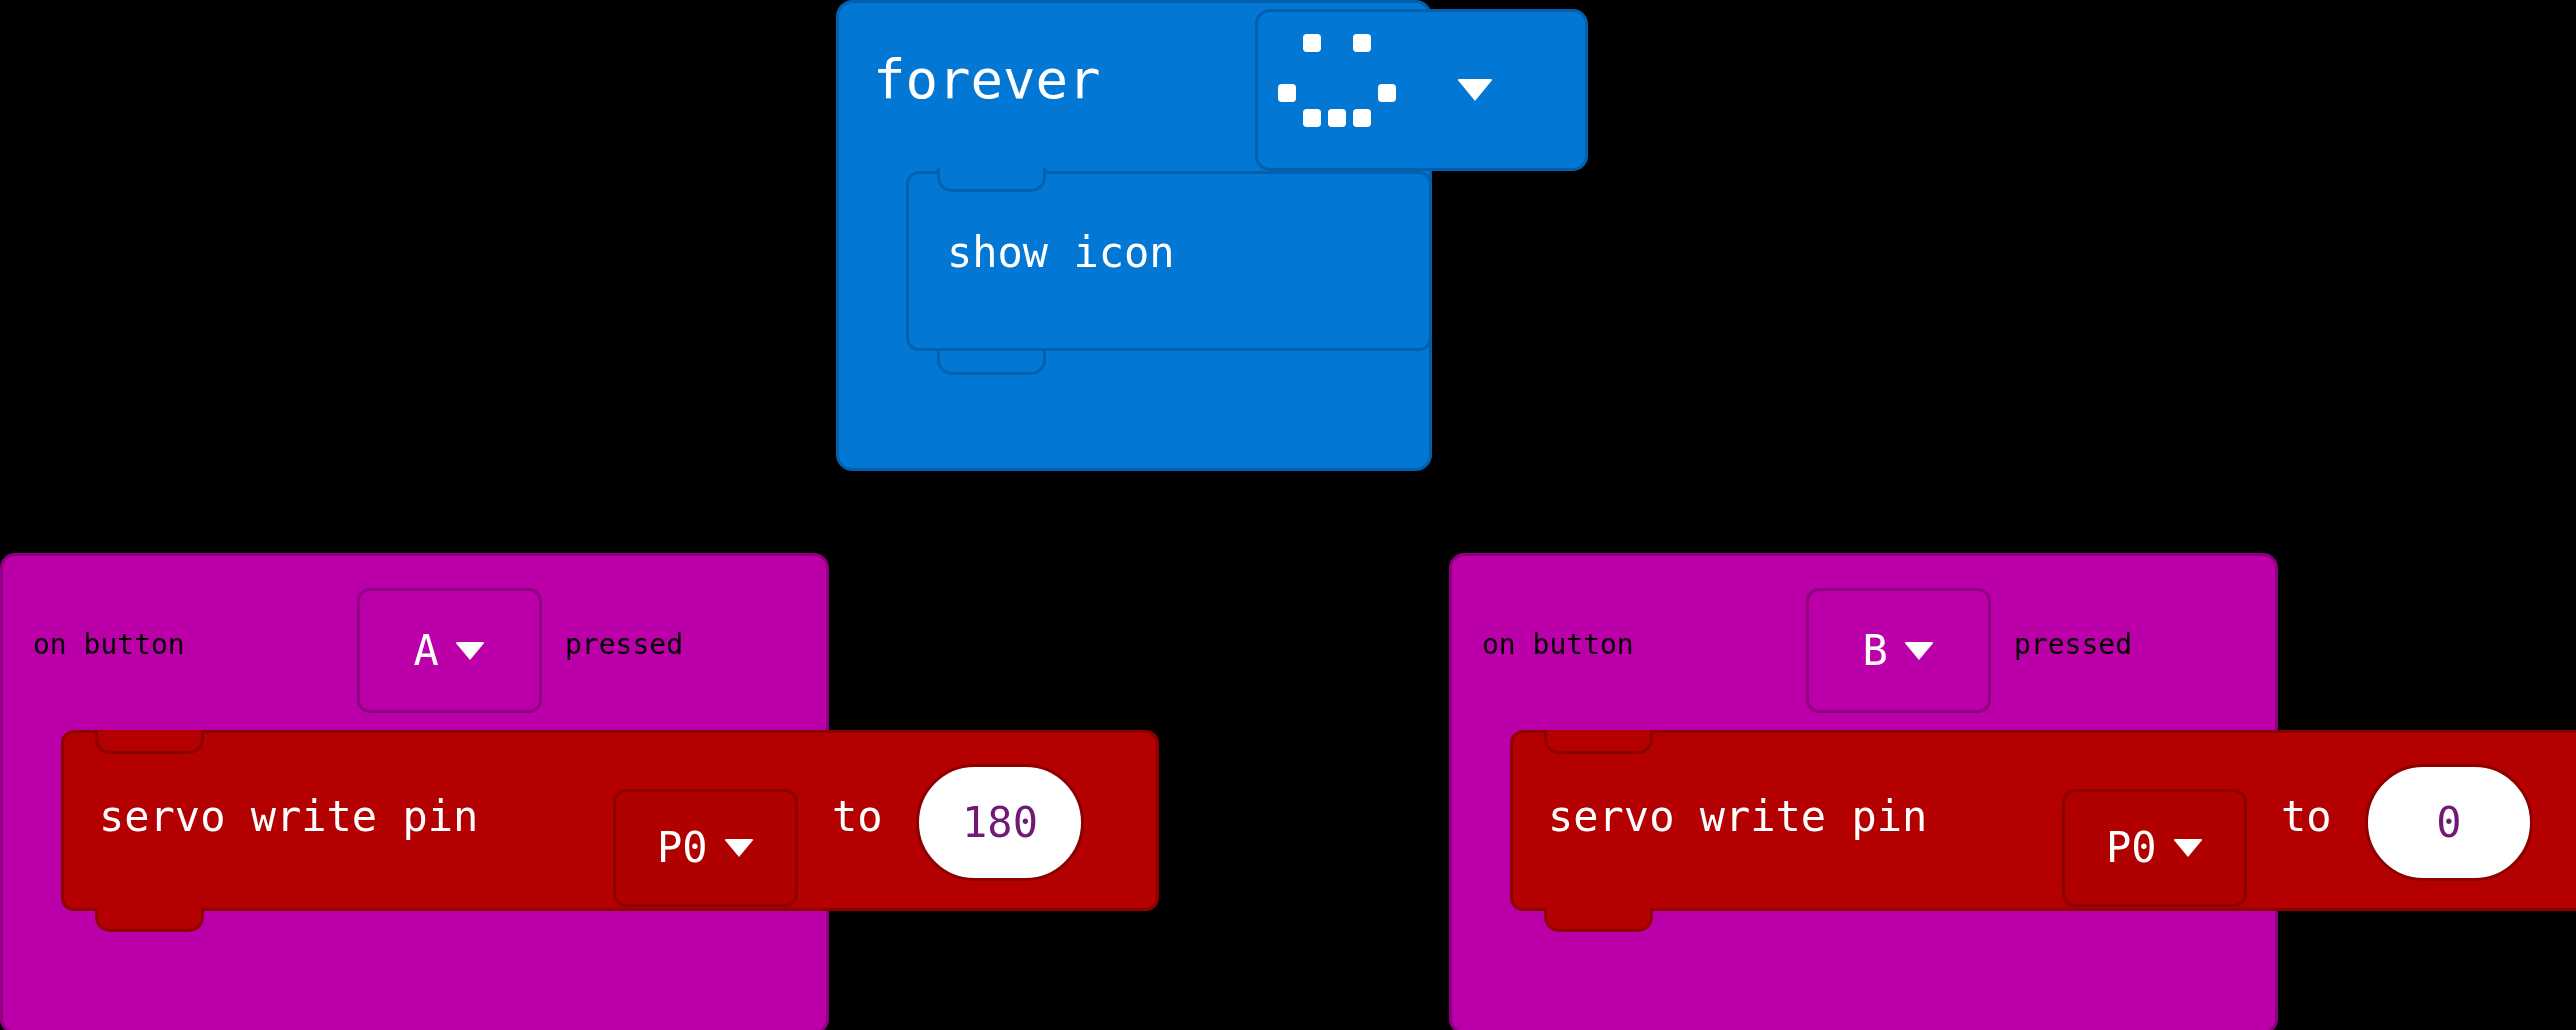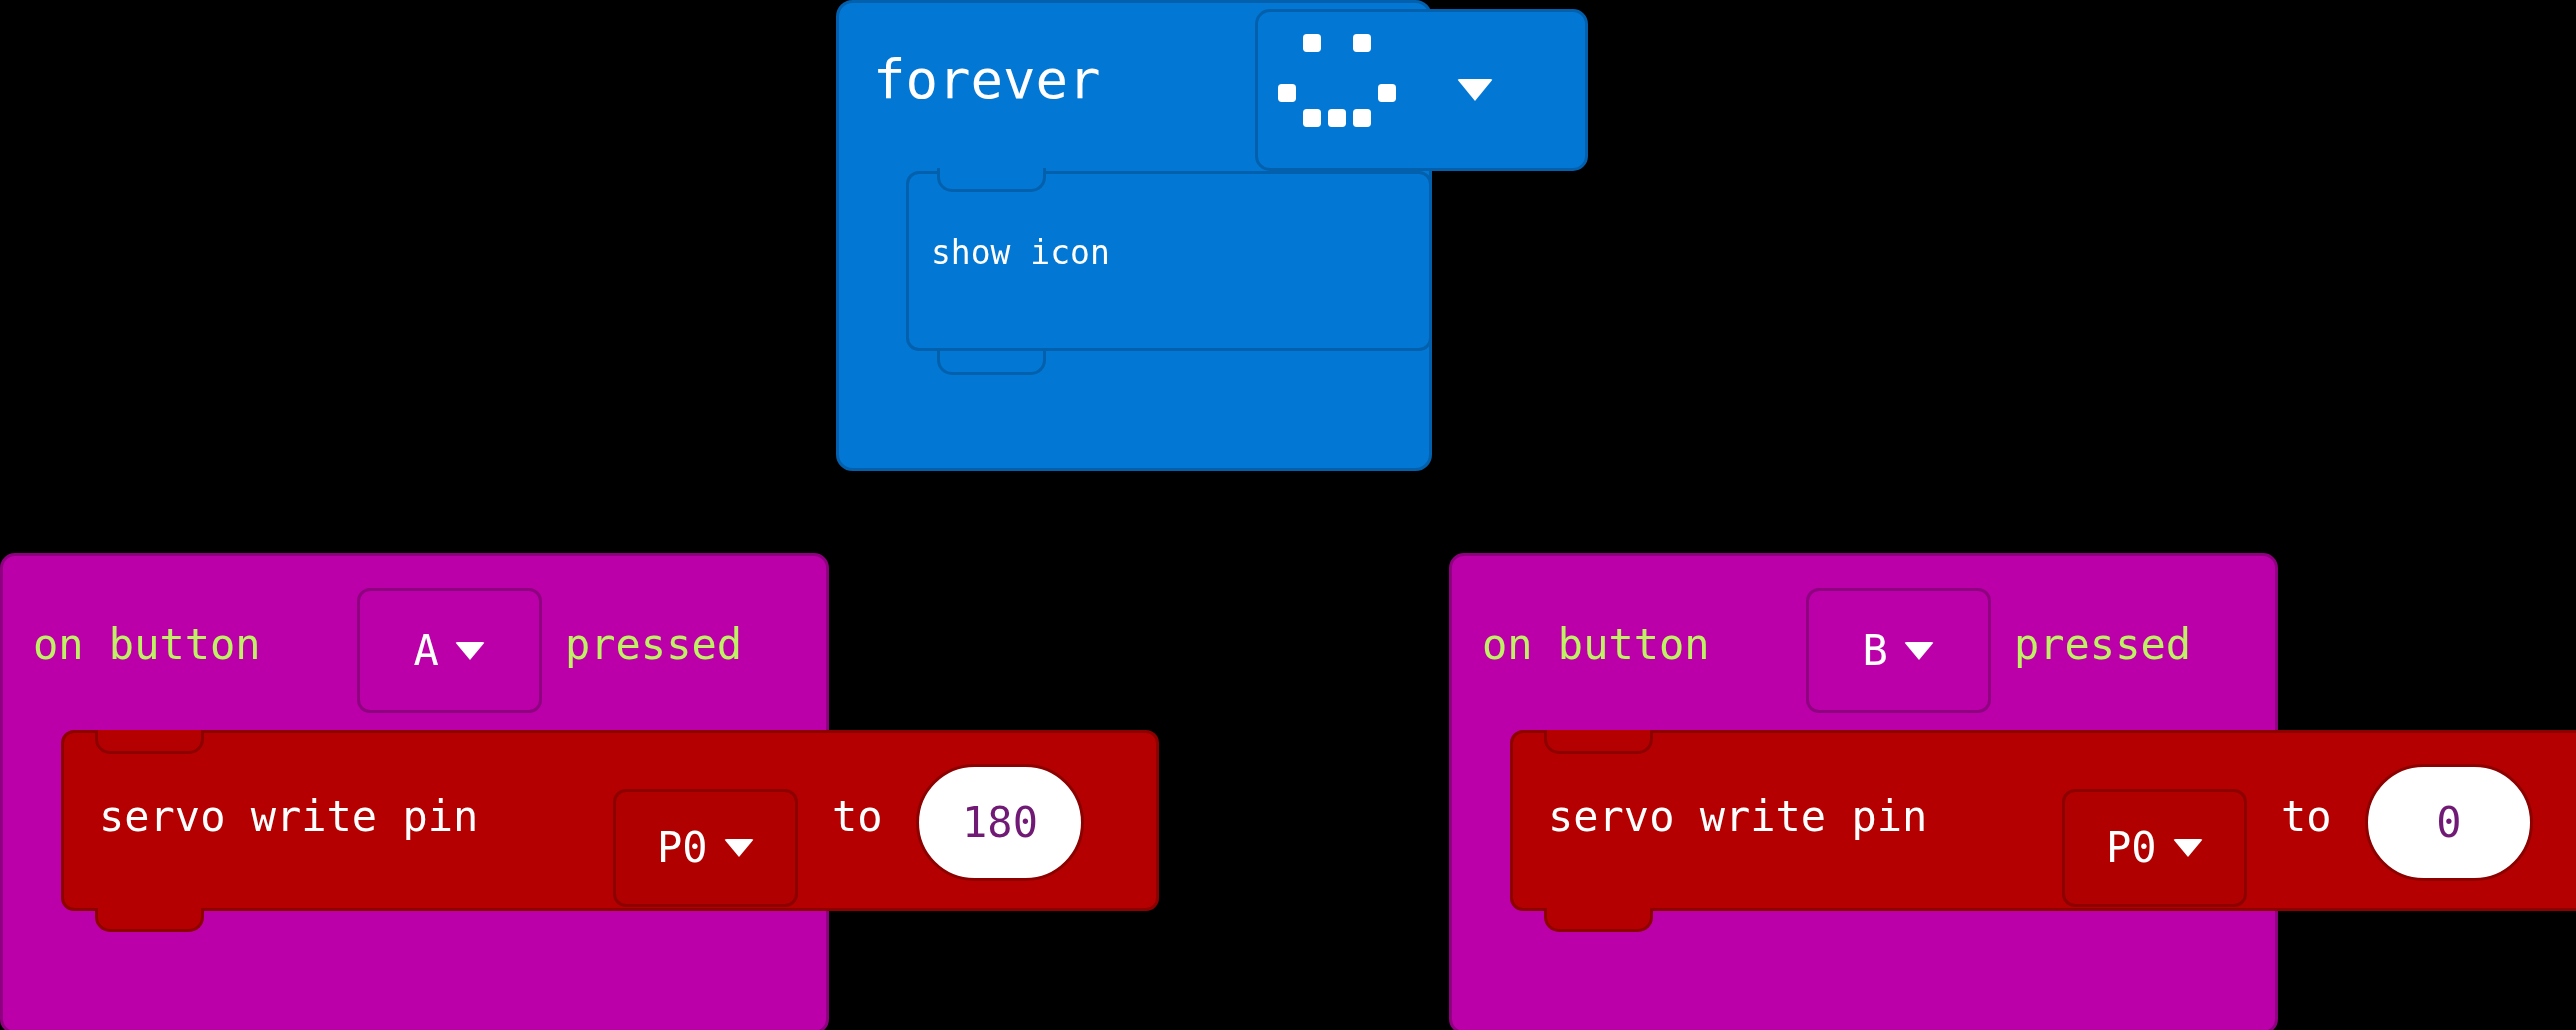--- a/index.html
+++ b/index.html
@@ -101,23 +101,23 @@
     height: 24px;
     background: #0377D4;
     border-bottom: 3.7px solid #0360AC;
     border-left: 3.7px solid #0360AC;
     border-right: 3.7px solid #0360AC;
     border-radius: 0 0 15px 15px;
     box-sizing: border-box;
   }
   #show-icon-block .si-label {
     position: absolute;
-    left: 25px;
+    left: 41px;
     top: 61px;
-    font-size: 33px;
+    font-size: 42px;
     line-height: 42px;
   }
 
   
   #icon-field {
     position: absolute;
     left: 419px;
     top: 9.2px;
     width: 333px;
     height: 162px;
@@ -172,23 +172,23 @@
   
   .hat {
     position: absolute;
     background: #BB00A9;
     border: 3.7px solid #8E0080;
     border-radius: 15px;
     box-sizing: border-box;
   }
   .hat .hat-label {
     position: absolute;
-    font-size: 42px;
+    font-size: 28px;
     line-height: 42px;
-    color: #bef264;
+    color: #000000;
   }
   .field-box {
     position: absolute;
     box-sizing: border-box;
     border-radius: 13px;
     display: flex;
     align-items: center;
     justify-content: center;
     gap: 16.6px;
   }

